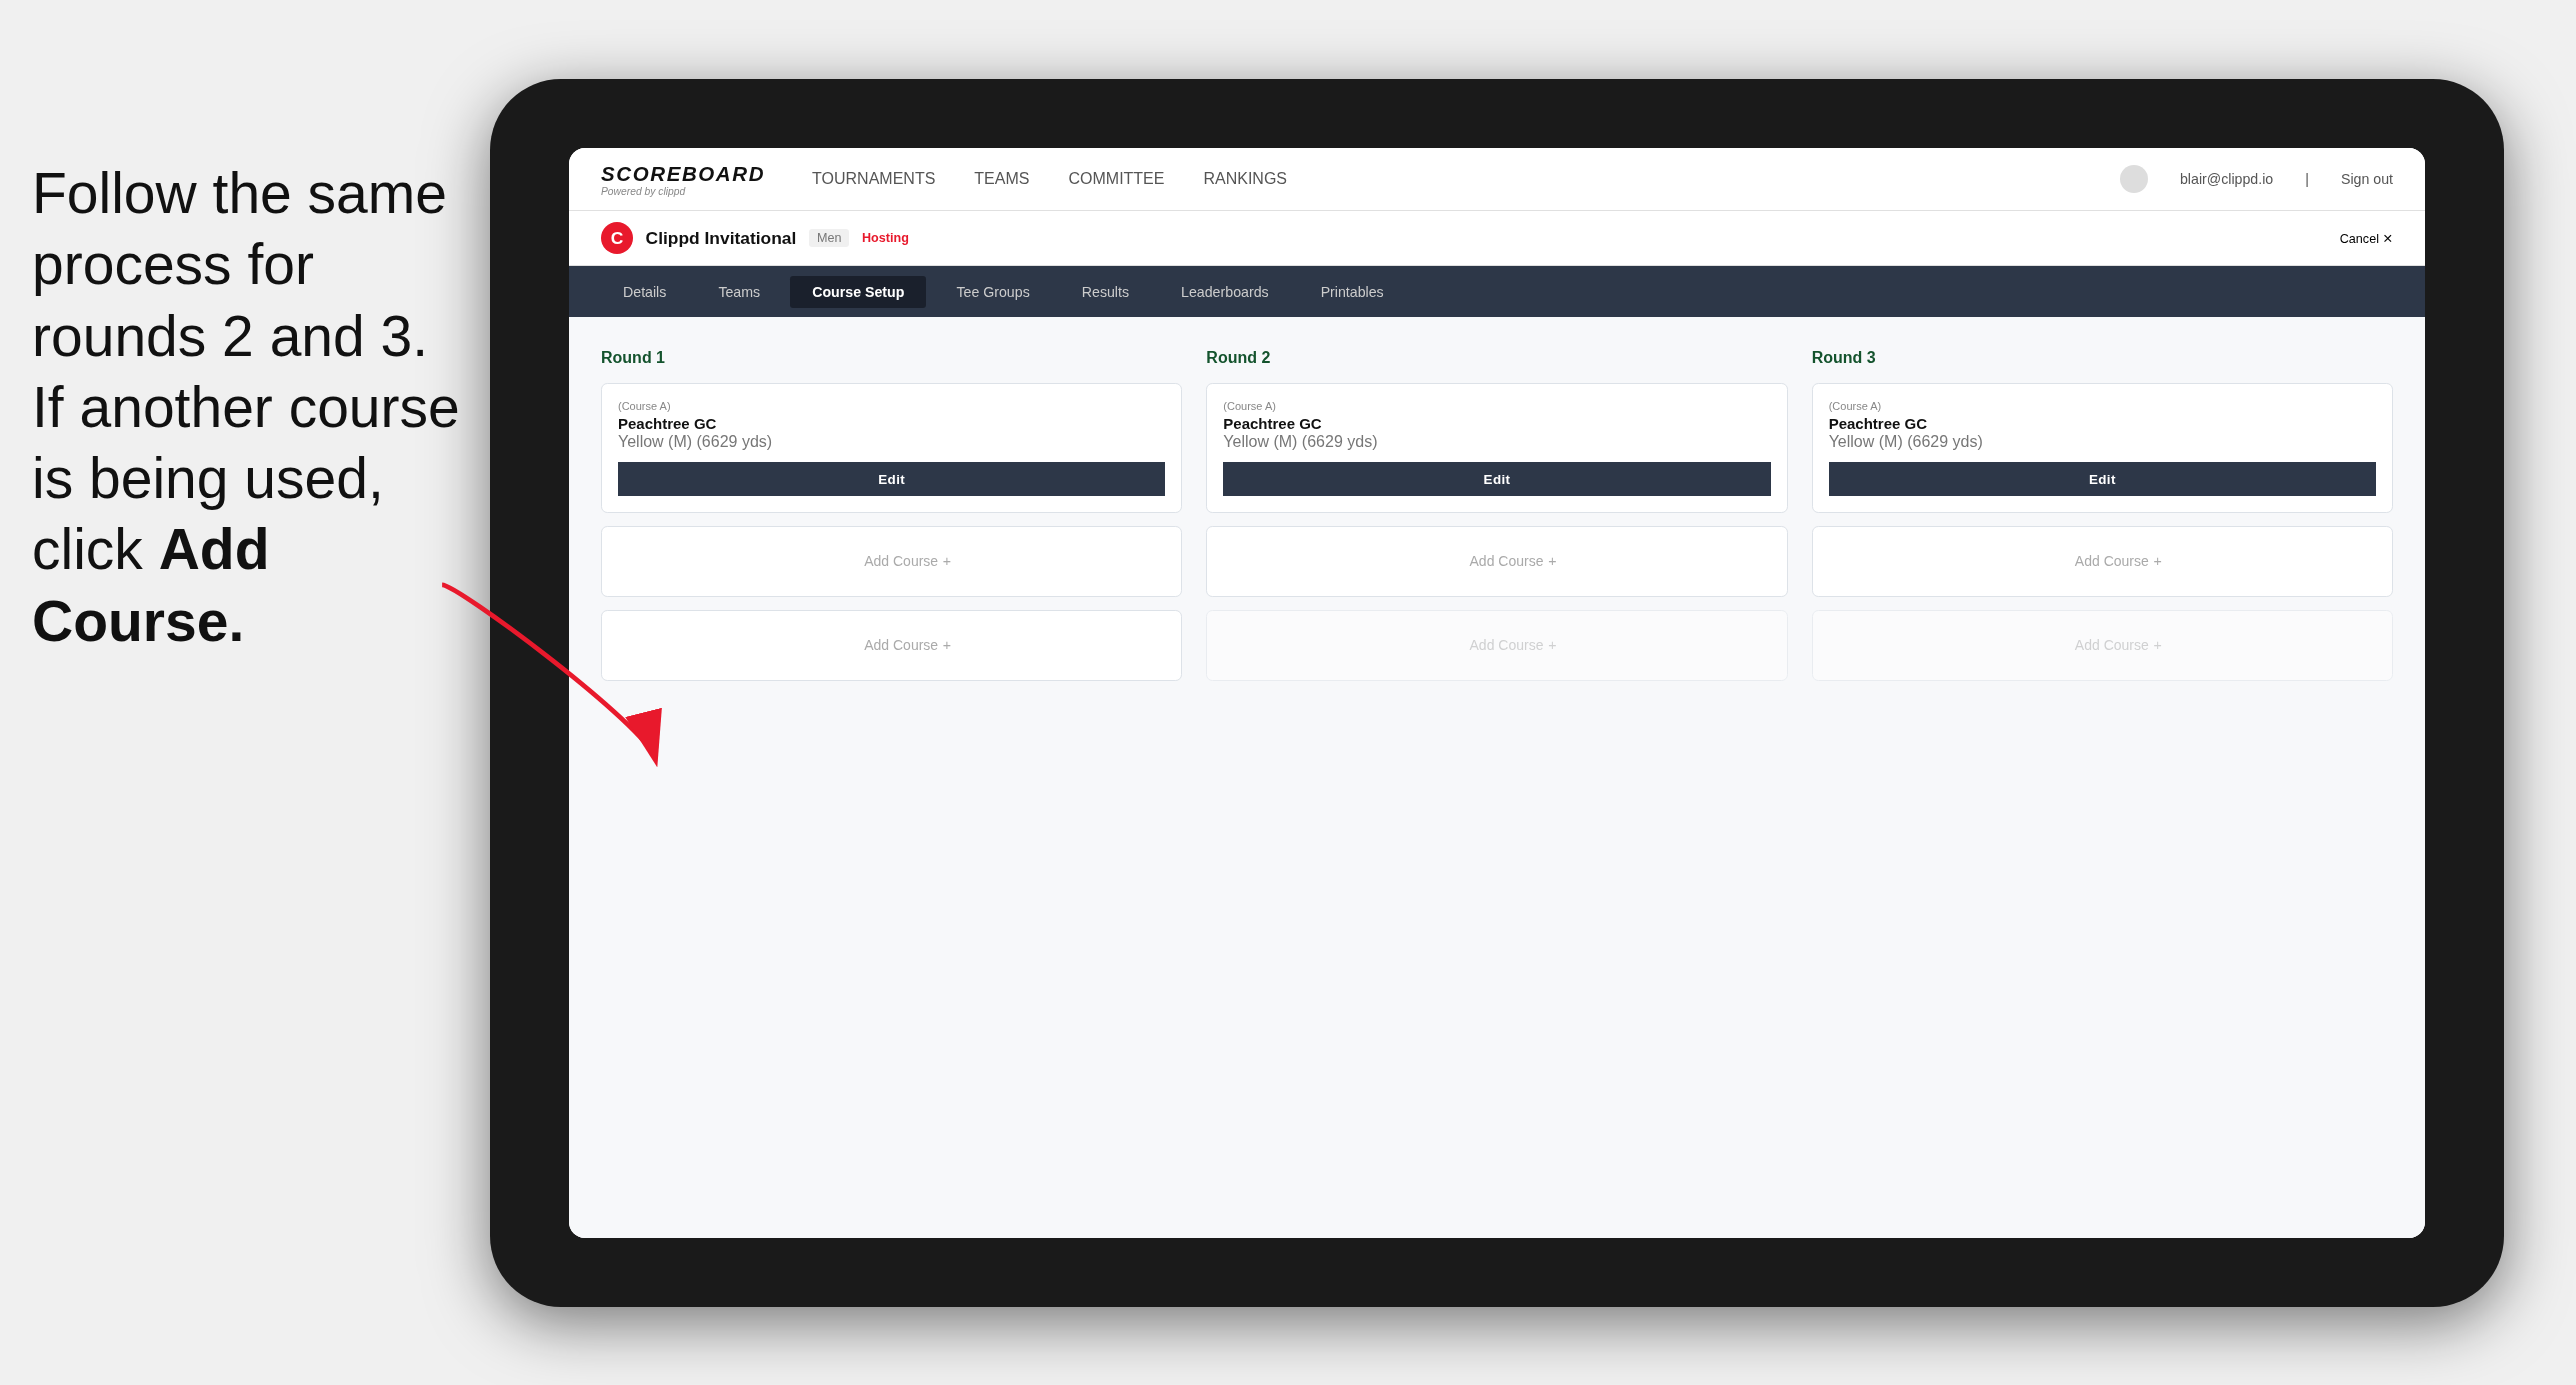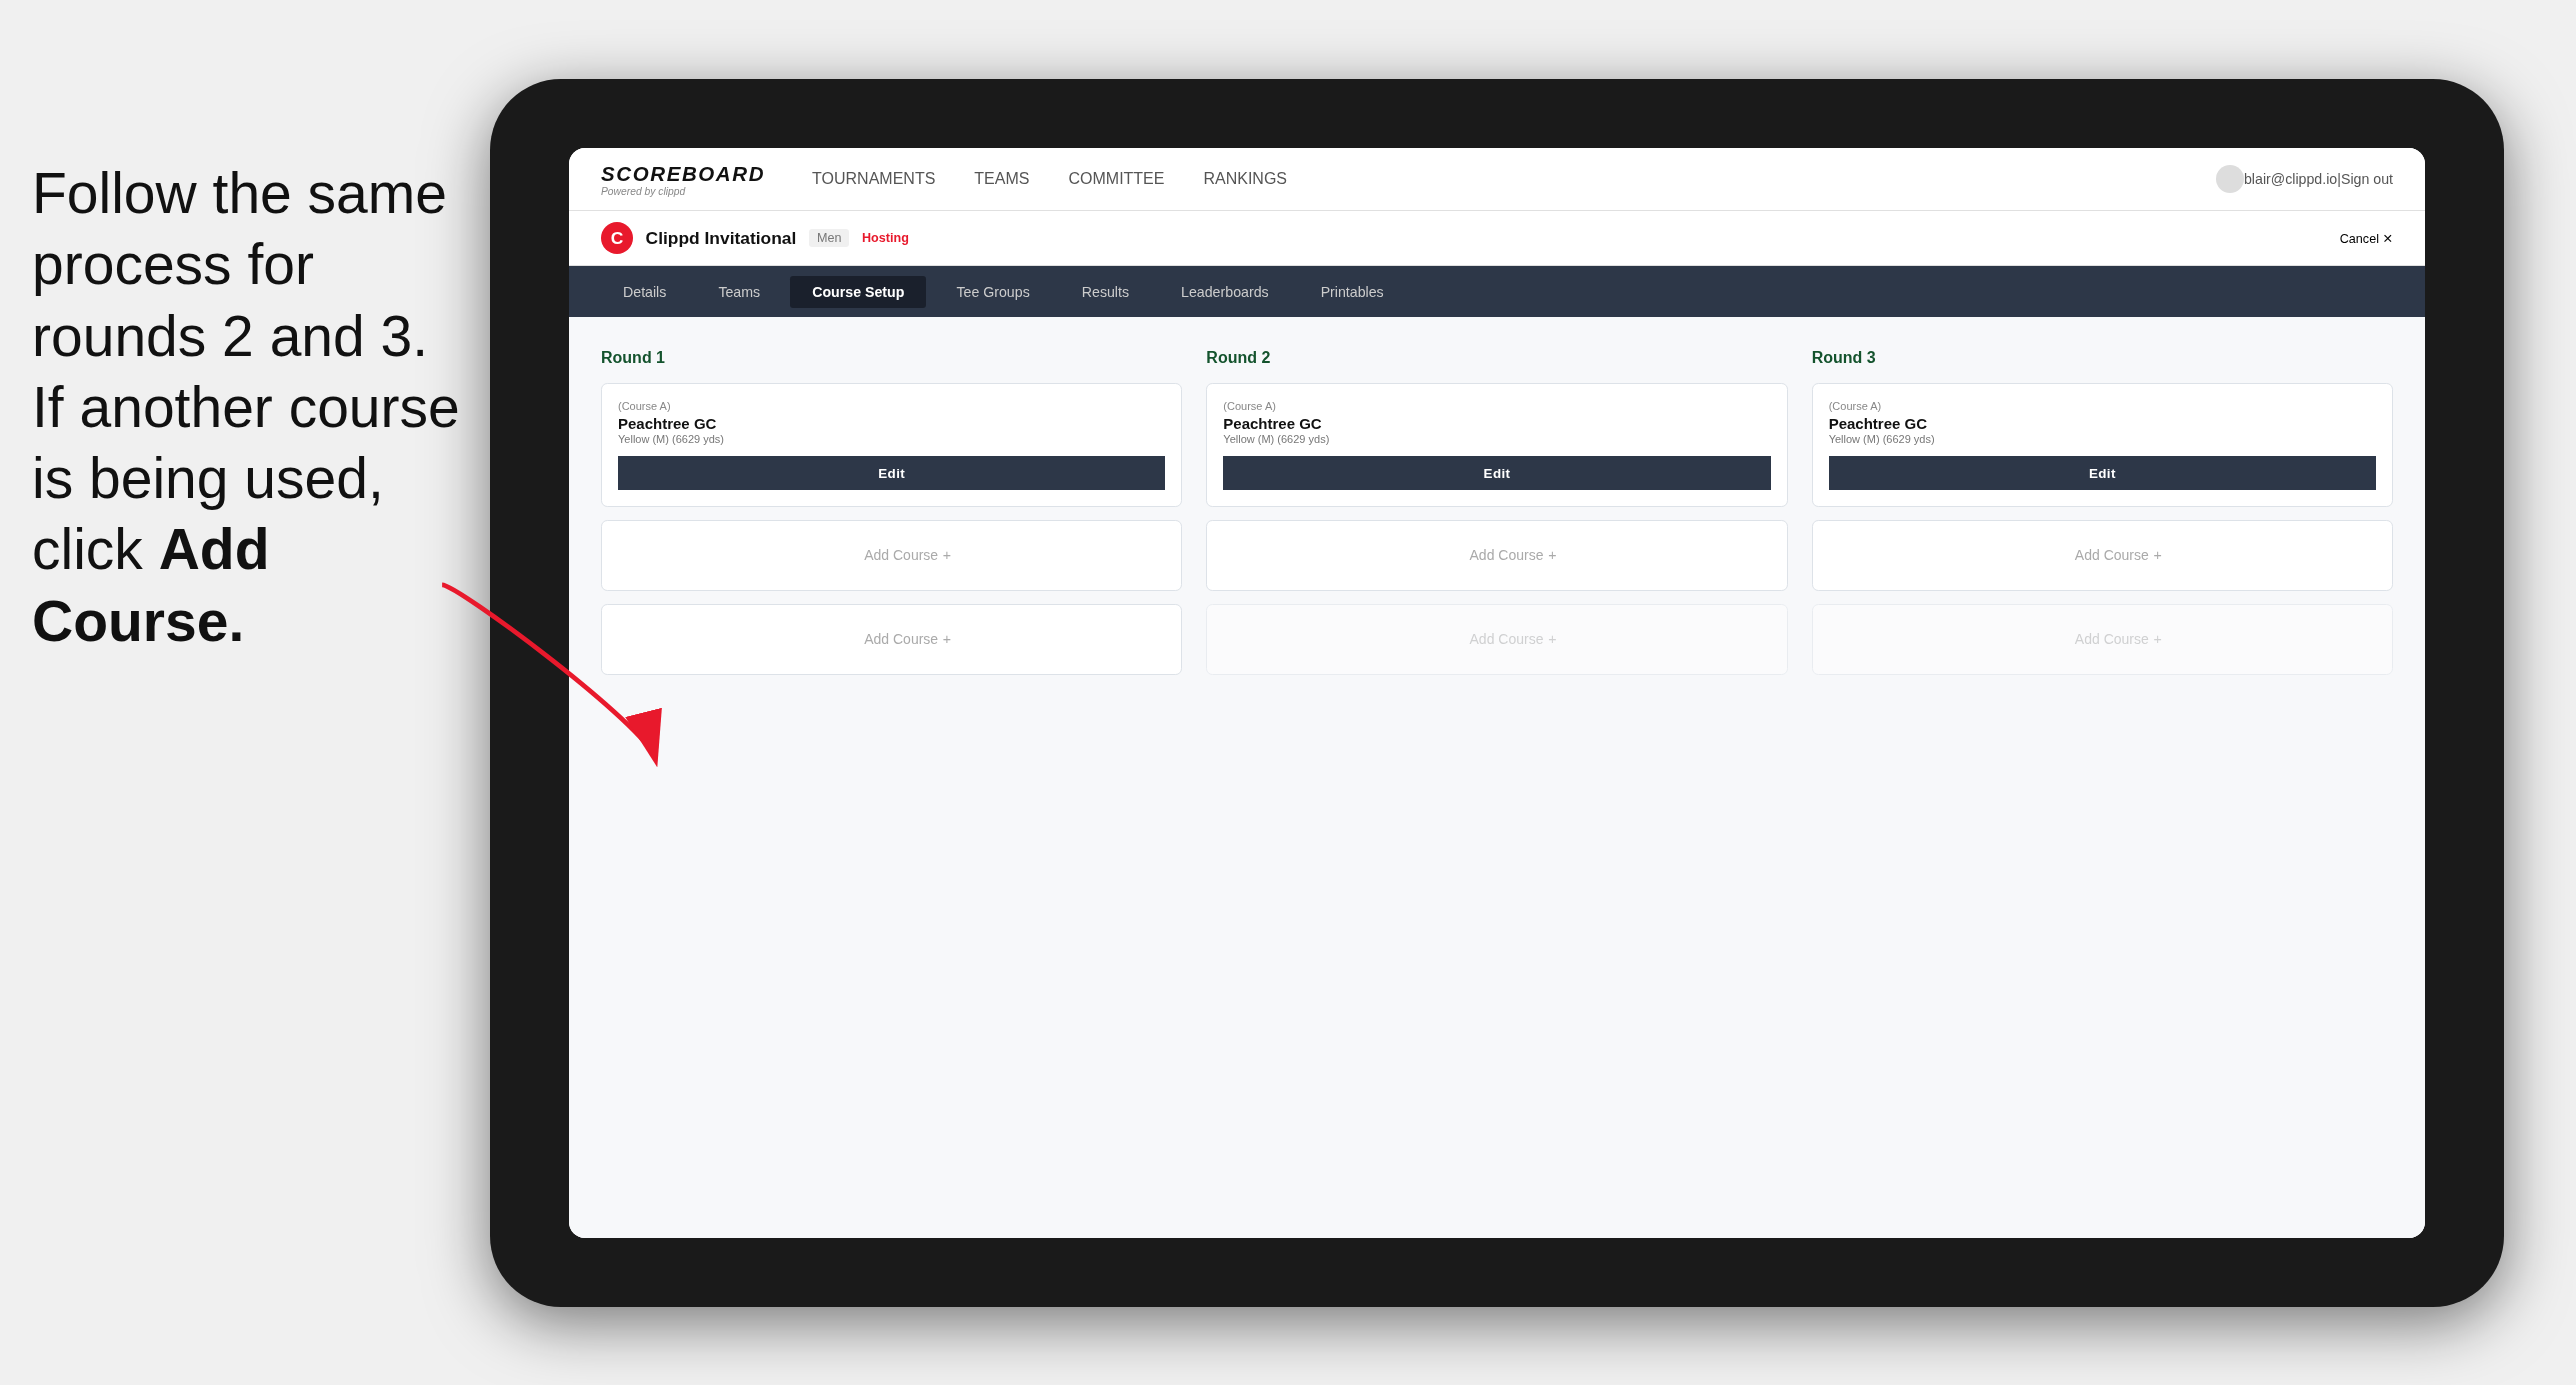--- a/index.html
+++ b/index.html
@@ -103,21 +103,21 @@
       font-size: 16px;
       color: #555;
       text-decoration: none;
       font-weight: 500;
       cursor: pointer;
     }
 
     .nav-right {
       display: flex;
       align-items: center;
-      gap: 0;
+      gap: 32px;
       font-size: 14.2px;
       color: #555;
     }
 
     .nav-avatar {
       width: 28.4px;
       height: 28.4px;
       background: #ddd;
       border-radius: 50%;
     }
@@ -239,21 +239,21 @@
     }
 
     .course-name {
       font-size: 15px;
       font-weight: 700;
       color: #111;
       margin-bottom: 1.6px;
     }
 
     .course-details {
-      font-size: 11px;
+      font-size: 16px;
       color: #777;
       margin-bottom: 11px;
     }
 
     .edit-btn {
       background: #2d3748;
       color: #fff;
       border: none;
       border-radius: 0;
       padding: 9.5px 0;

